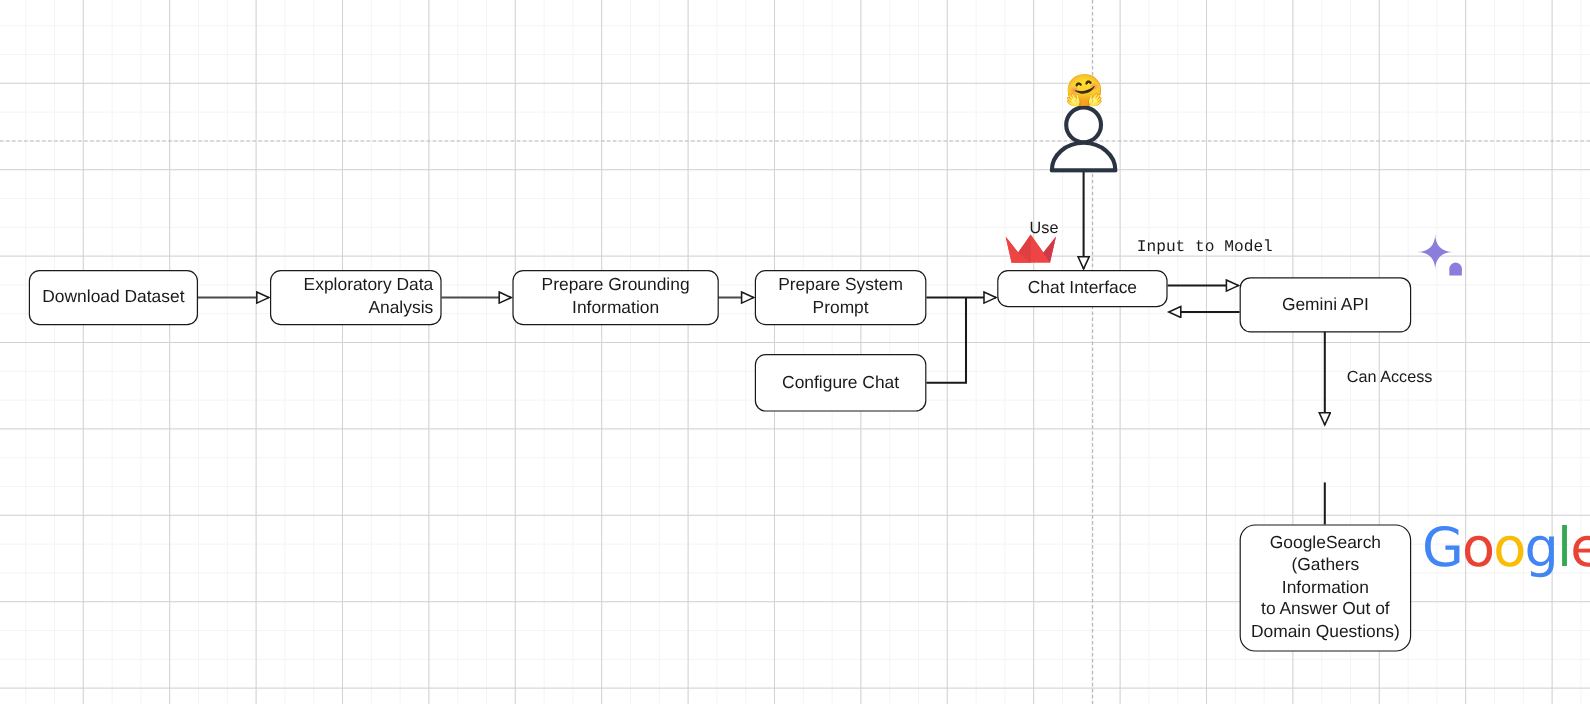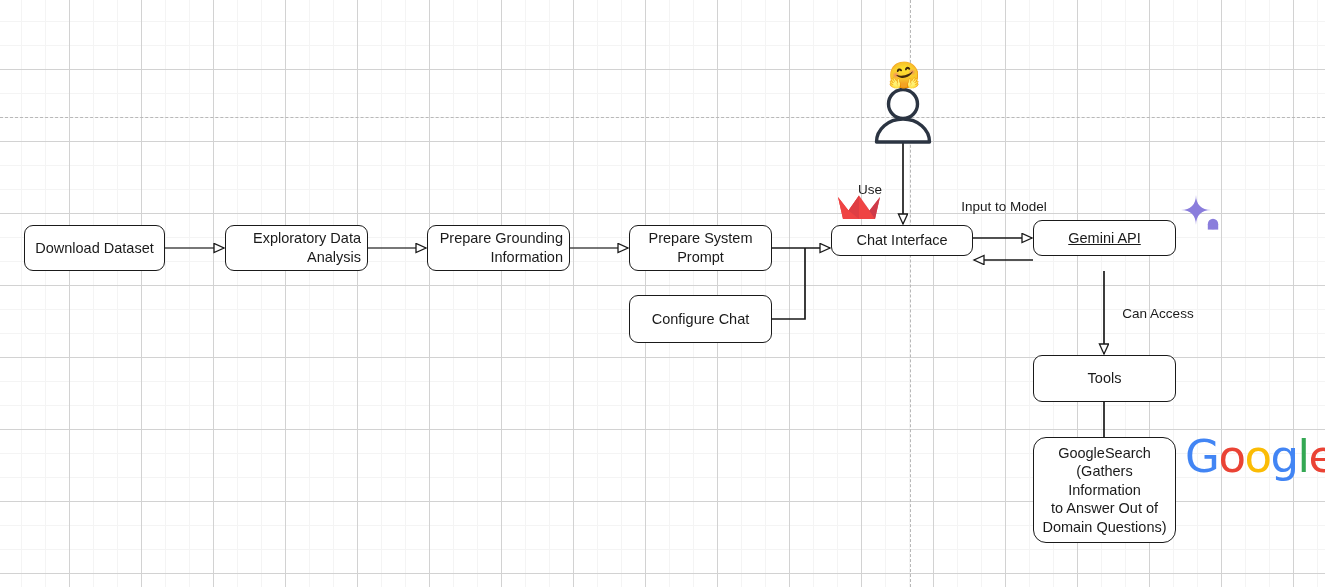--- a/index.html
+++ b/index.html
@@ -149,56 +149,53 @@
 
   <div class="node" style="left:24px; top:225px; width:141px; height:46px;align-items:center;">
     <span>Download Dataset</span>
   </div>
 
   <div class="node" style="left:225px; top:225px; width:143px; height:46px;text-align:right;">
     <span>Exploratory Data
 Analysis</span>
   </div>
 
-  <div class="node" style="left:427px; top:225px; width:143px; height:46px;text-align:right;">
+  <div class="node" style="left:427px; top:225px; width:172px; height:46px;">
     <span>Prepare Grounding
 Information</span>
   </div>
 
   <div class="node" style="left:629px; top:225px; width:143px; height:46px;">
     <span>Prepare System
 Prompt</span>
   </div>
 
   <div class="node" style="left:629px; top:295px; width:143px; height:48px;">
     <span>Configure Chat</span>
   </div>
 
   <div class="node" style="left:831px; top:225px; width:142px; height:31px;">
     <span>Chat Interface</span>
   </div>
 
-  <div class="node" style="left:1033px; top:220px; width:143px; height:36px;text-decoration:underline;">
+  <div class="node" style="left:1033px; top:231px; width:143px; height:46px;">
     <span>Gemini API</span>
   </div>
 
-  <div class="node" style="left:1033px; top:355px; width:143px; height:47px;">
-    <span>Tools</span>
-  </div>
 
   <div class="node" style="left:1033px; top:437px; width:143px; height:106px; border-radius:13px;">
     <span style="white-space:pre-line;">GoogleSearch
 (Gathers Information
 to Answer Out of
 Domain Questions)</span>
   </div>
 
   <div class="edge-label" style="left:840px; top:181px; width:60px;">Use</div>
 
-  <div class="edge-label" style="left:941px; top:198px; width:126px;">Input to Model</div>
+  <div class="edge-label" style="left:941px; top:198px; width:126px;font-family:Liberation Mono, monospace;">Input to Model</div>
 
 
   <div class="edge-label" style="left:1109px; top:305px; width:98px;">Can Access</div>
 
   <svg id="user-actor" style="left:871px; top:88px;" width="64" height="56" viewBox="0 0 64 56">
     <circle cx="32" cy="16" r="14.5" fill="#ffffff" stroke="#2b3442" stroke-width="3.4"></circle>
     <path d="M5.5,54 A26.5,23 0 0 1 58.5,54 z" fill="#ffffff" stroke="#2b3442" stroke-width="3.4" stroke-linejoin="round"></path>
   </svg>
 
   <div class="badge" id="hugging-face-emoji" style="left:888px; top:62px;">🤗</div>

